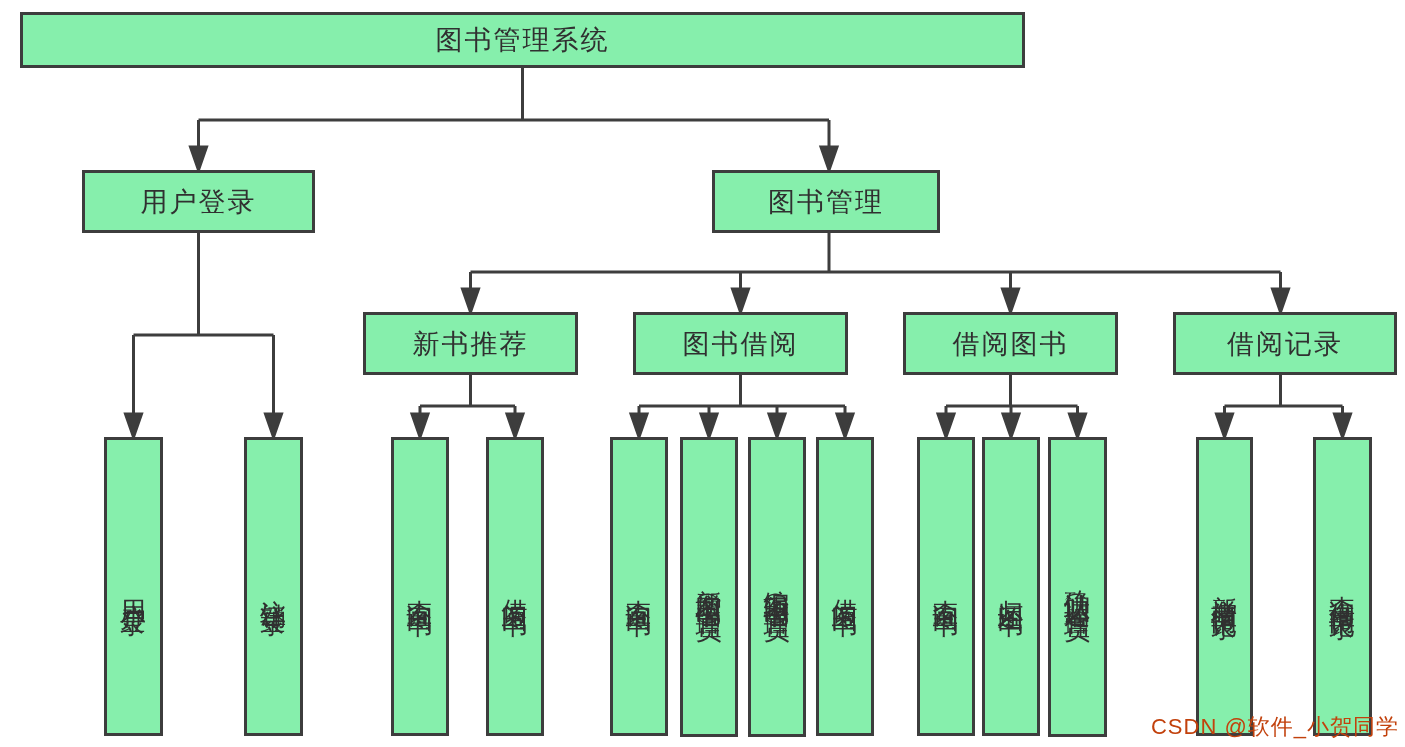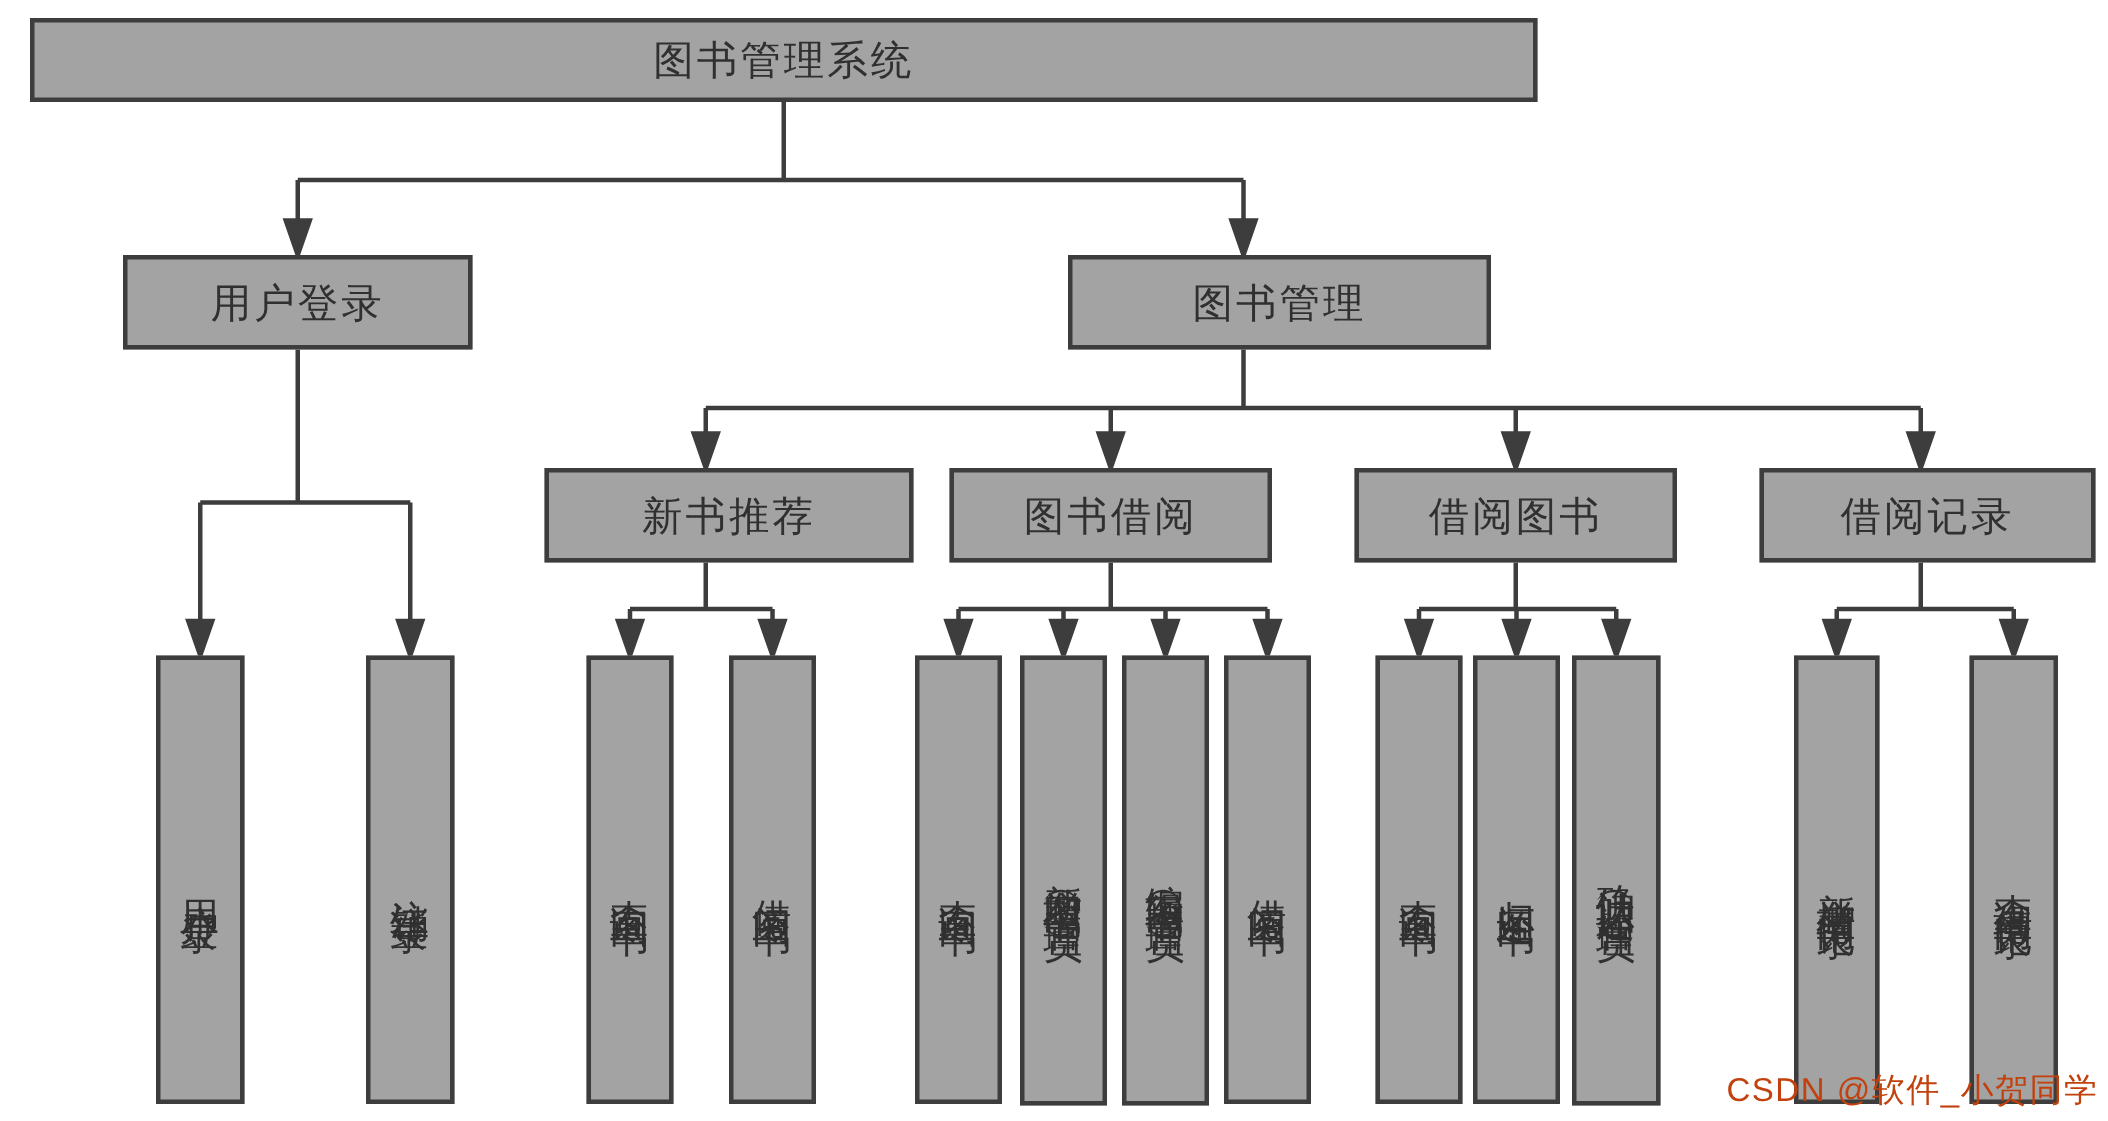--- a/index.html
+++ b/index.html
@@ -3,21 +3,21 @@
 <meta charset="utf-8">
 <style>
   html,body { margin:0; padding:0; background:#ffffff; }
   .canvas {
     position:relative; width:1405px; height:747px; background:#ffffff;
     font-family:"Liberation Sans","DejaVu Sans",sans-serif; overflow:hidden;
   }
   .connector-svg { position:absolute; left:0; top:0; width:1405px; height:747px; }
   .box {
     position:absolute; box-sizing:border-box;
-    border:3px solid #3d3d3d; background:#a3a3a3;
+    border:3px solid #3d3d3d; background:#86efac;
     display:flex; align-items:center; justify-content:center;
     color:#303030;
   }
   .hbox { font-size:27px; letter-spacing:2px; white-space:nowrap; }
   .vbox .vtext {
     writing-mode:vertical-rl; text-orientation:mixed;
     font-size:26px; letter-spacing:4px; line-height:1;
   }
   .watermark {
     position:absolute; right:6px; bottom:5px;
@@ -72,25 +72,25 @@
     </g>
   </svg>
 
   <div class="box hbox" style="left:20px;top:12px;width:1005px;height:56px">
     <span>图书管理系统</span>
   </div>
 
   <div class="box hbox" style="left:82px;top:170px;width:233px;height:63px">
     <span>用户登录</span>
   </div>
-  <div class="box hbox" style="left:712px;top:170px;width:282px;height:63px">
+  <div class="box hbox" style="left:712px;top:170px;width:228px;height:63px">
     <span>图书管理</span>
   </div>
 
-  <div class="box hbox" style="left:363px;top:312px;width:246px;height:63px">
+  <div class="box hbox" style="left:363px;top:312px;width:215px;height:63px">
     <span>新书推荐</span>
   </div>
   <div class="box hbox" style="left:633px;top:312px;width:215px;height:63px">
     <span>图书借阅</span>
   </div>
   <div class="box hbox" style="left:903px;top:312px;width:215px;height:63px">
     <span>借阅图书</span>
   </div>
   <div class="box hbox" style="left:1173px;top:312px;width:224px;height:63px">
     <span>借阅记录</span>

